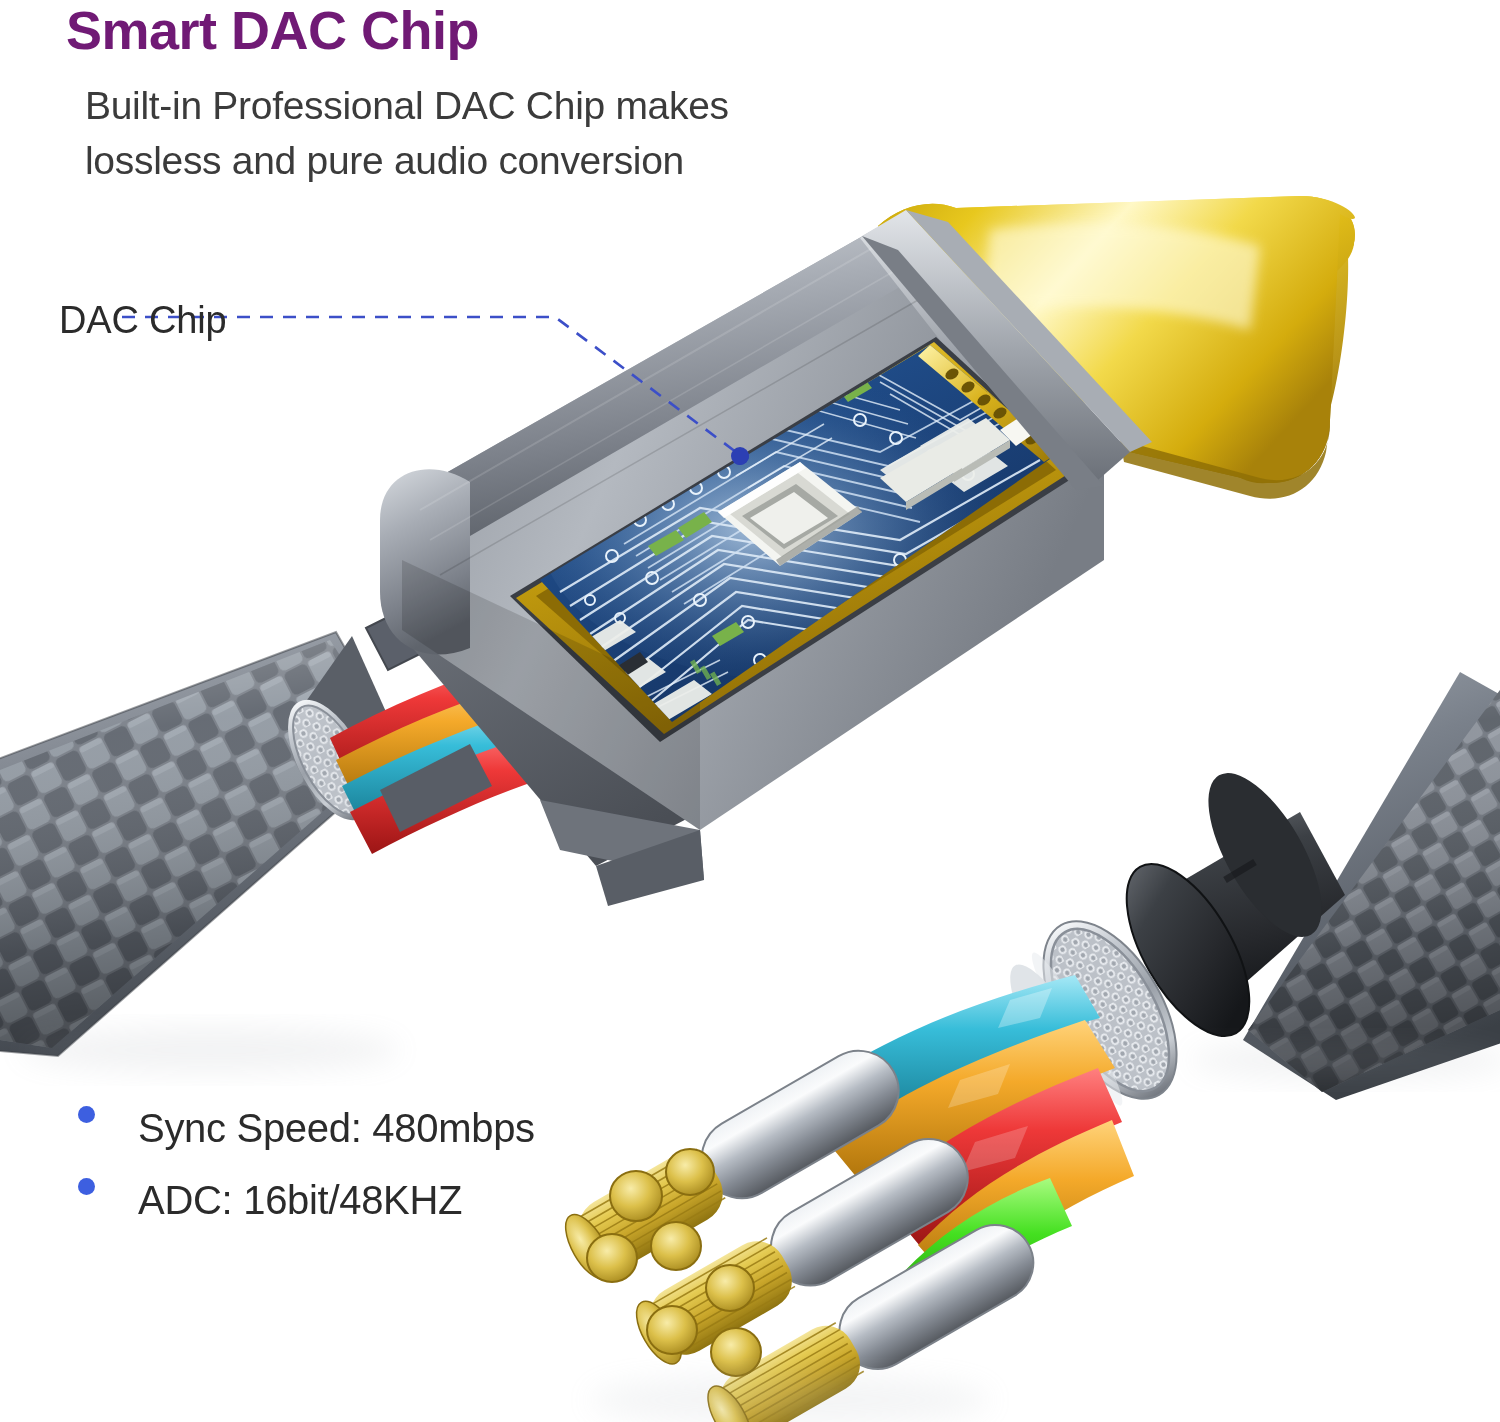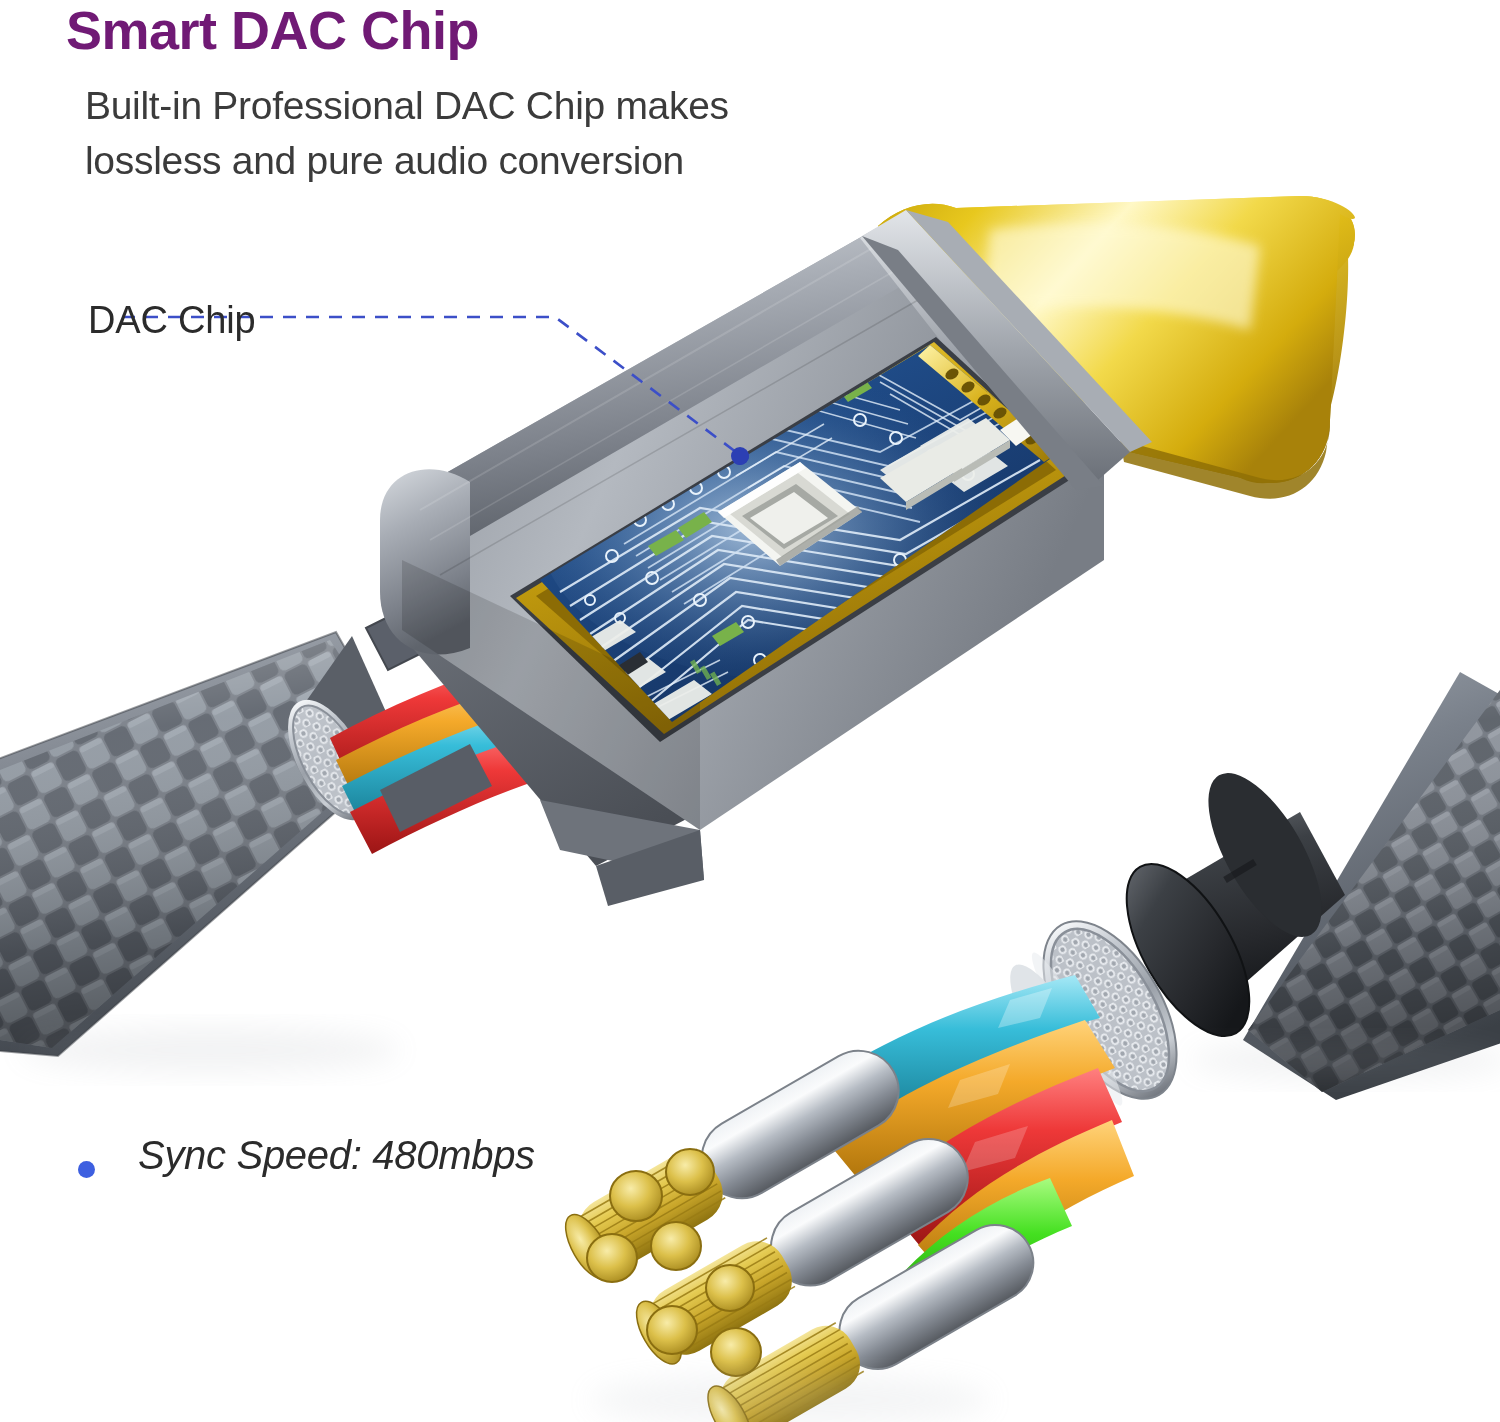--- a/index.html
+++ b/index.html
@@ -18,27 +18,27 @@
     color:#701a75; white-space:nowrap; line-height:1.05;
   }
   #subtitle{
     position:absolute; left:68px; top:78px;
     font-size:39px; color:#3B3B3B; line-height:1.42;
     white-space:pre-line; letter-spacing:-0.3px;margin-left:17px;
   }
 
   
   #callout-label{
-    position:absolute; left:88px; top:299px;
+    position:absolute; left:59px; top:299px;
     font-size:38px; color:#2B2B2B; letter-spacing:-0.2px;
   }
 
   
   #spec-list{ position:absolute; left:70px; top:1106px; width:600px; }
-  .spec-row{ display:flex; align-items:flex-end; height:72px;font-style:italic; }
+  .spec-row{ display:flex; align-items:flex-start; height:72px; }
   .spec-dot{
     width:17px; height:17px; border-radius:50%;
     background:#3D5FE0; flex:0 0 auto; margin-right:43px; margin-left:8px;
   }
   .spec-text{ font-size:40px; color:#2B2B2B; letter-spacing:-0.3px; white-space:nowrap; }
 
   
   #art{ position:absolute; left:0; top:0; width:1500px; height:1422px; }
   svg.art{ position:absolute; left:0; top:0; }
 </style>
@@ -611,13 +611,17 @@
 <div id="subtitle">Built-in Professional DAC Chip makes
 lossless and pure audio conversion</div>
 
 <div id="callout-label">DAC Chip</div>
 
 <div id="spec-list">
   <div class="spec-row">
     <span class="spec-dot"></span>
     <span class="spec-text">Sync Speed: 480mbps</span>
   </div>
+  <div class="spec-row">
+    <span class="spec-dot"></span>
+    <span class="spec-text">ADC: 16bit/48KHZ</span>
+  </div>
 </div>
 
 </body></html>

